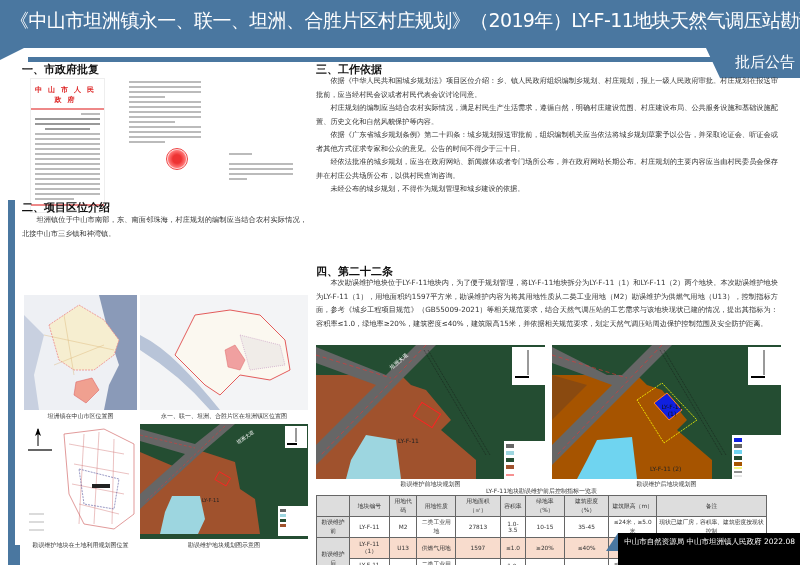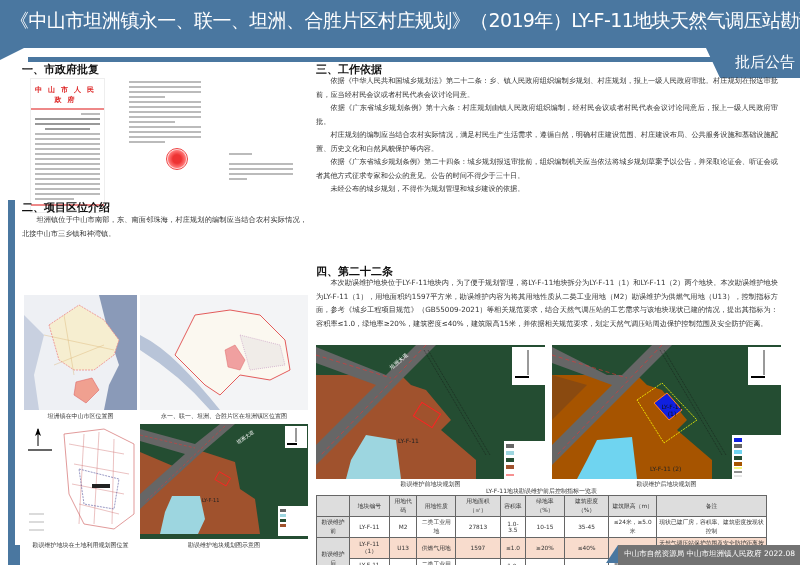--- a/index.html
+++ b/index.html
@@ -24,21 +24,21 @@
 .seal{position:absolute;width:22px;height:22px;border-radius:50%;background:radial-gradient(circle,#e33 30%,#f77 60%,#fff 70%);border:1px solid #e44;}
 .map{position:absolute;overflow:hidden;}
 .cap{position:absolute;font-size:6px;color:#333;text-align:center;white-space:nowrap;}
 table.data{position:absolute;left:316px;top:495px;width:451px;border-collapse:collapse;font-size:5.8px;color:#333;}
 table.data td,table.data th{border:1px solid #666;text-align:center;padding:1px 2px;height:10px;font-weight:normal;}
 table.data th{background:#ddd;}
 table.data td.rh{background:#ddd;}
 table.data tr.pink td{background:#f8dccd;}
 table.data tr.pink td.rh{background:#ddd;}
 .tcap{position:absolute;left:316px;top:487px;width:451px;text-align:center;font-size:6px;color:#333;}
-.footer{position:absolute;right:0;bottom:0;width:182px;height:20px;background:#737373;}
+.footer{position:absolute;right:0;bottom:0;width:182px;height:32px;background:#000000;}
 .footer:before{content:"";position:absolute;left:-12px;top:0;border-bottom:18px solid #4a77a0;border-left:12px solid transparent;width:0;height:0;}
 .footer span{position:absolute;right:5px;top:4px;color:#fff;font-size:7.5px;white-space:nowrap;}
 </style>
 </head>
 <body>
 
 <div class="header">
   <div class="header-title">《中山市坦洲镇永一、联一、坦洲、合胜片区村庄规划》（2019年）LY-F-11地块天然气调压站勘误维护</div>
 </div>
 <div class="header-tri"></div>
@@ -163,24 +163,24 @@
       <rect x="140" y="100" width="6" height="3" fill="#a0522d"></rect>
   </svg>
   <div style="position:absolute;left:95px;top:10px;font-size:5px;color:#fff;transform:rotate(-35deg);">坦洲大道</div>
   <div style="position:absolute;left:62px;top:73px;font-size:5px;color:#222;">LY-F-11</div>
 </div>
 <div class="cap" style="left:24px;top:541px;width:113px;">勘误维护地块在土地利用规划图位置</div>
 <div class="cap" style="left:140px;top:541px;width:168px;">勘误维护地块规划图示意图</div>
 
 <div class="sec-h" style="left:316px;top:62px;">三、工作依据</div>
 <div class="para" style="left:316px;top:74px;width:462px;">
-  <p>依据《中华人民共和国城乡规划法》第二十二条：乡、镇人民政府组织编制乡规划、村庄规划，报上一级人民政府审批。村庄规划在报送审批前，应当经村民会议或者村民代表会议讨论同意。</p>
-  <p>依据《广东省城乡规划条例》第十六条：村庄规划由镇人民政府组织编制，经村民会议或者村民代表会议讨论同意后，报上一级人民政府审批。</p>
+  <p>依据《中华人民共和国城乡规划法》项目区位介绍：乡、镇人民政府组织编制乡规划、村庄规划，报上一级人民政府审批。村庄规划在报送审批前，应当经村民会议或者村民代表会议讨论同意。</p>
   <p>村庄规划的编制应当结合农村实际情况，满足村民生产生活需求，遵循自然，明确村庄建设范围、村庄建设布局、公共服务设施和基础设施配置、历史文化和自然风貌保护等内容。</p>
   <p>依据《广东省城乡规划条例》第二十四条：城乡规划报送审批前，组织编制机关应当依法将城乡规划草案予以公告，并采取论证会、听证会或者其他方式征求专家和公众的意见。公告的时间不得少于三十日。</p>
+  <p>经依法批准的城乡规划，应当在政府网站、新闻媒体或者专门场所公布，并在政府网站长期公布。村庄规划的主要内容应当由村民委员会保存并在村庄公共场所公布，以供村民查询咨询。</p>
   <p>未经公布的城乡规划，不得作为规划管理和城乡建设的依据。</p>
 </div>
 
 <div class="sec-h" style="left:316px;top:264px;">四、第二十二条</div>
 <div class="para" style="left:316px;top:276px;width:462px;">
   <p>本次勘误维护地块位于LY-F-11地块内，为了便于规划管理，将LY-F-11地块拆分为LY-F-11（1）和LY-F-11（2）两个地块。本次勘误维护地块为LY-F-11（1），用地面积约1597平方米，勘误维护内容为将其用地性质从二类工业用地（M2）勘误维护为供燃气用地（U13），控制指标方面，参考《城乡工程项目规范》（GB55009-2021）等相关规范要求，结合天然气调压站的工艺需求与该地块现状已建的情况，提出其指标为：容积率≤1.0，绿地率≥20%，建筑密度≤40%，建筑限高15米，并依据相关规范要求，划定天然气调压站周边保护控制范围及安全防护距离。</p>
 </div>
 
 <div class="map" style="left:316px;top:345px;width:229px;height:134px;">
   <svg width="229" height="134" viewBox="0 0 229 134">

